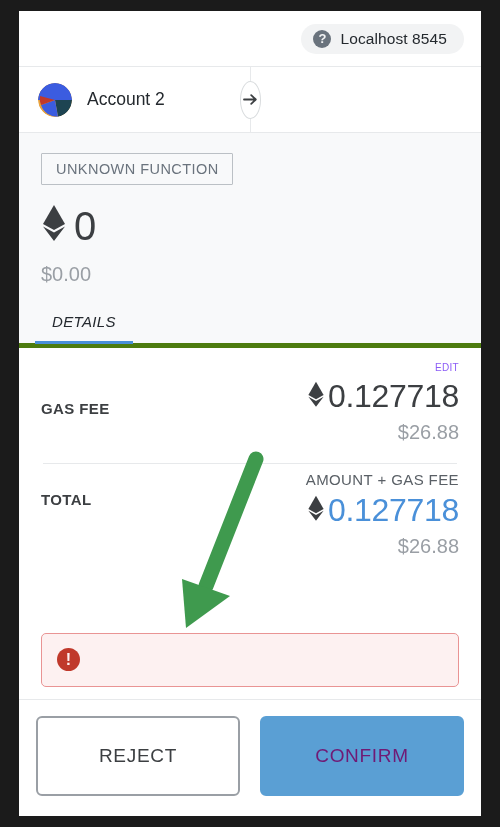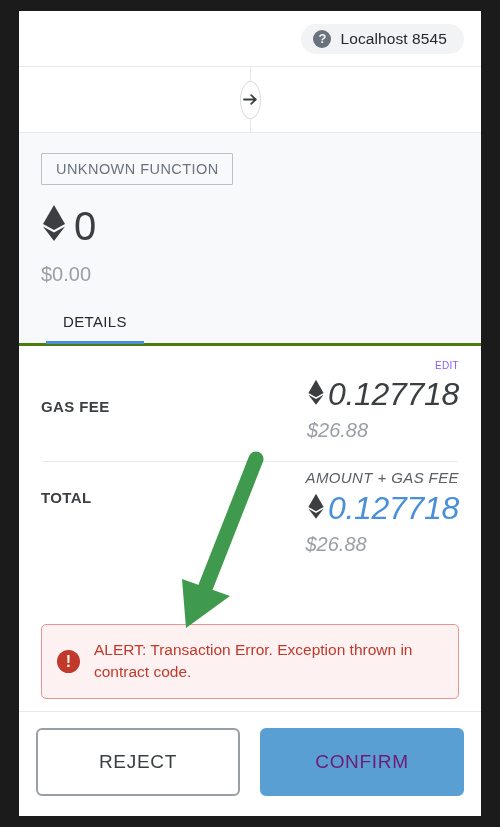--- a/index.html
+++ b/index.html
@@ -148,23 +148,24 @@
     margin-top: 14px;
     font-size: 20px;
     color: #9a9fa5;
     padding-bottom: 18px;
   }
 
   
   .tabs {
     background: #f8f9fa;
     display: flex;
-    padding-left: 27px;
-    border-bottom: 3px solid #4d7c0f;
+    padding-left: 16px;
+    border-bottom: 5px solid #4d7c0f;
     flex: 0 0 auto;
+    font-style: italic;
   }
   .tab {
     font-size: 15px;
     letter-spacing: .35px;
     padding: 9px 17px 11px 17px;
     color: #9a9fa5;
     border-bottom: 3px solid transparent;
     margin-bottom: -1px;
   }
   .tab.active {
@@ -193,21 +194,21 @@
     justify-content: space-between;
     padding-top: 7px;
   }
   .row-label {
     font-size: 15px;
     font-weight: bold;
     letter-spacing: .4px;
     color: #3c3f42;
     padding-top: 20px;
   }
-  .row-values { text-align: left; font-style: italic; }
+  .row-values { text-align: right; }
   .sub-label {
     font-size: 15px;
     letter-spacing: .4px;
     color: #5a6066;
     margin-bottom: 6px;
   }
   .crypto-line {
     display: flex;
     align-items: center;
     justify-content: flex-end;
@@ -264,21 +265,21 @@
     flex: 0 0 auto;
     background: #ffffff;
     border-top: 1px solid #e7e9eb;
     padding: 16px 17px 20px 17px;
     display: flex;
     gap: 20px;
     margin-top: 12px;
   }
   .btn {
     flex: 1 1 0;
-    height: 68px;
+    height: 80px;
     border-radius: 6px;
     font-size: 19px;
     letter-spacing: .7px;
     display: flex;
     align-items: center;
     justify-content: center;
     cursor: pointer;
   }
   .btn.reject {
     background: #ffffff;
@@ -305,20 +306,32 @@
 <div id="app">
 
   <div class="network-bar">
     <div class="network-pill">
       <span class="q-icon">?</span>
       <span class="network-name">Localhost 8545</span>
     </div>
   </div>
 
   <div class="account-row">
+    <div class="acct from">
+      <span class="ident">
+        <svg width="34" height="34" viewBox="0 0 34 34">
+          <circle cx="17" cy="17" r="17" fill="#e8a33d"></circle>
+          <path d="M0 17 A17 17 0 0 1 34 17 L17 17 Z" fill="#3b5ce0"></path>
+          <path d="M17 17 L34 17 A17 17 0 0 1 20 33.7 Z" fill="#1d4452"></path>
+          <path d="M17 17 L20 33.7 A17 17 0 0 1 3 22 Z" fill="#3b5ce0"></path>
+          <path d="M17 17 L3 22 A17 17 0 0 1 2 13 Z" fill="#c0392b"></path>
+        </svg>
+      </span>
+      <span class="acct-label">Account 2</span>
+    </div>
 
     <div class="arrow-wrap">
       <span class="arrow-circle">
         <svg width="19" height="19" viewBox="0 0 19 19">
           <path d="M3 9.5 H14.5 M10.2 5.2 L14.8 9.5 L10.2 13.8" stroke="#3c3f42" stroke-width="1.8" fill="none" stroke-linecap="round" stroke-linejoin="round"></path>
         </svg>
       </span>
     </div>
 
   </div>
@@ -376,21 +389,20 @@
           <span class="crypto-amt accent">0.127718</span>
         </div>
         <div class="fiat-small">$26.88</div>
       </div>
     </div>
   </div>
 
   <div class="alert-wrap">
     <div class="alert">
       <span class="alert-icon">!</span>
-      <span class="alert-text">ALERT: Transaction Error. Exception thrown in contract code.</span>
     </div>
   </div>
 
   <div class="footer">
     <div class="btn reject">REJECT</div>
     <div class="btn confirm">CONFIRM</div>
   </div>
 
 </div>
 

